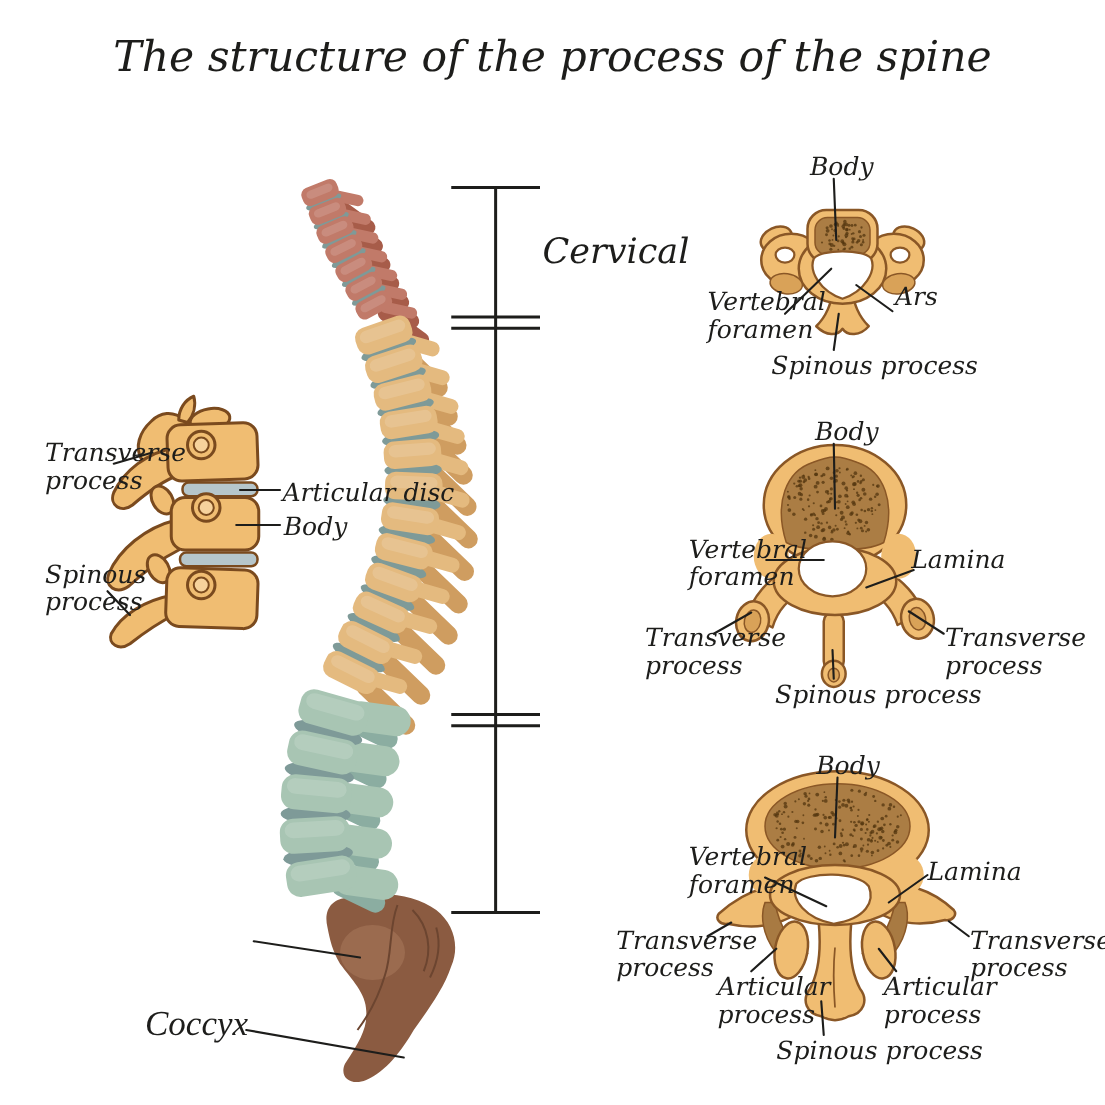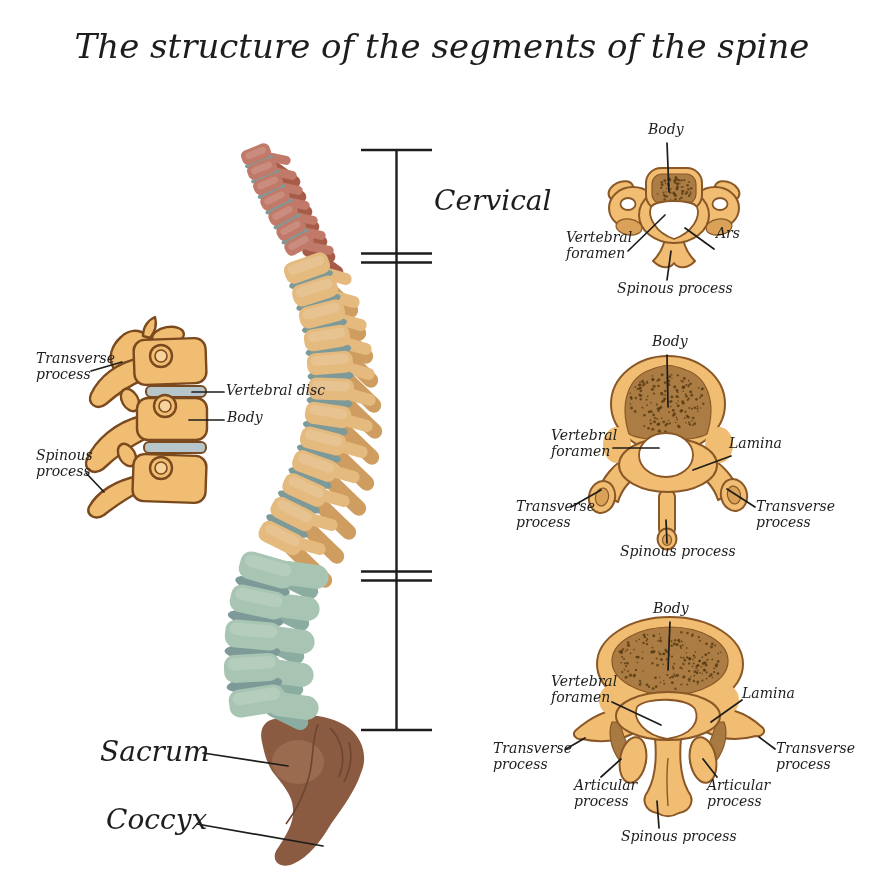--- a/index.html
+++ b/index.html
@@ -15,21 +15,21 @@
     --inset-line:#7a4a1e;
   }
   html,body{margin:0;padding:0;background:#fff;}
   .stage{position:relative;width:884px;height:884px;background:var(--background);overflow:hidden;
          font-family:"DejaVu Serif","Liberation Serif",serif;}
   .stage svg{position:absolute;left:0;top:0;}
   .title{position:absolute;top:26px;left:0;width:100%;text-align:center;
          font-size:34px;font-style:italic;color:var(--text);}
   .lbl{position:absolute;font-style:italic;color:var(--text);}
   .lbl-lg{font-size:28px;line-height:1.05;}
-  .lbl-sm{font-size:14px;line-height:1.12;}
+  .lbl-sm{font-size:20px;line-height:1.12;}
   .nw{white-space:nowrap;}
   
   .bone{fill:var(--bone);stroke:var(--bone-line);stroke-width:2;stroke-linejoin:round;}
   .bone-nl{fill:var(--bone);}
   .wht{fill:#ffffff;stroke:var(--bone-line);stroke-width:1.8;}
   .shade{fill:var(--bone-shade);stroke:var(--bone-line);stroke-width:1.2;}
   .shade2{fill:var(--bone-shadow);stroke:var(--bone-line);stroke-width:1.2;}
   .spkbg{fill:var(--speckle-bg);stroke:var(--bone-line);stroke-width:1.2;}
   .lead{stroke:var(--line);stroke-width:1.7;stroke-linecap:round;fill:none;}
   .brk{stroke:var(--line);stroke-width:2.4;}
@@ -849,28 +849,27 @@
       <path class="lead" d="M 612,702 L 661,725"></path>
       <path class="lead" d="M 742,700 L 711,722"></path>
       <path class="lead" d="M 566,749 L 585,738"></path>
       <path class="lead" d="M 775,749 L 759,737"></path>
       <path class="lead" d="M 601,777 L 621,759"></path>
       <path class="lead" d="M 717,777 L 703,759"></path>
       <path class="lead" d="M 659,828 L 657,801"></path>
     </g>
   </svg>
 
-  <div class="title">The structure of the segments of the spine</div>
+  <div class="title">The structure of the process of the spine</div>
 
   <div class="lbl lbl-lg" style="left:434px;top:186px;">Cervical</div>
-  <div class="lbl lbl-lg" style="left:100px;top:737px;">Sacrum</div>
-  <div class="lbl lbl-lg" style="left:106px;top:805px;">Coccyx</div>
+  <div class="lbl lbl-lg" style="left:116px;top:805px;font-family:Liberation Serif, serif;">Coccyx</div>
 
   <div class="lbl lbl-sm" style="left:36px;top:351px;width:90px;">Transverse process</div>
-  <div class="lbl lbl-sm nw" style="left:226px;top:383px;">Vertebral disc</div>
+  <div class="lbl lbl-sm nw" style="left:226px;top:383px;">Articular disc</div>
   <div class="lbl lbl-sm nw" style="left:227px;top:410px;">Body</div>
   <div class="lbl lbl-sm" style="left:36px;top:448px;width:70px;">Spinous process</div>
 
   <div class="lbl lbl-sm nw" style="left:648px;top:122px;">Body</div>
   <div class="lbl lbl-sm" style="left:566px;top:230px;width:78px;">Vertebral foramen</div>
   <div class="lbl lbl-sm nw" style="left:716px;top:226px;text-align:center;">Ars</div>
   <div class="lbl lbl-sm nw" style="left:617px;top:281px;">Spinous process</div>
 
   <div class="lbl lbl-sm nw" style="left:652px;top:334px;">Body</div>
   <div class="lbl lbl-sm" style="left:551px;top:428px;width:78px;">Vertebral foramen</div>

